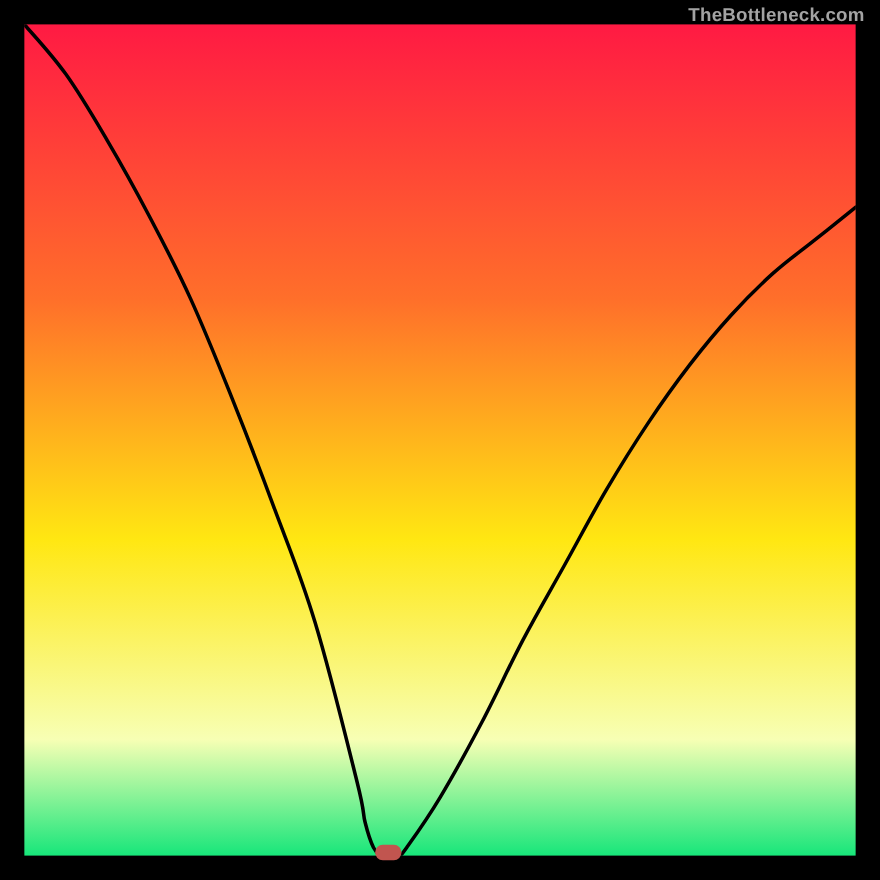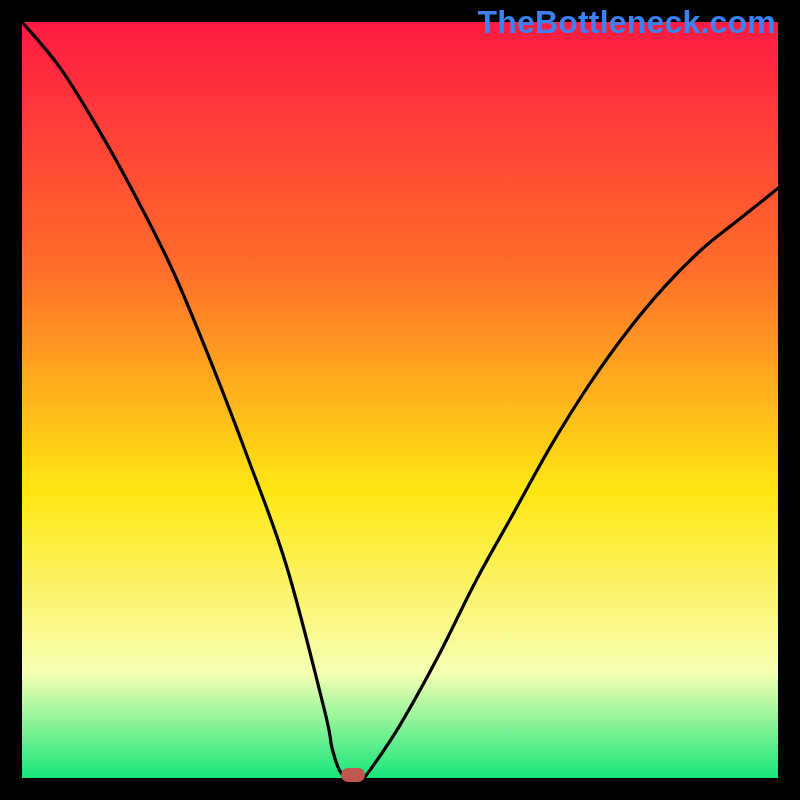--- a/index.html
+++ b/index.html
@@ -13,23 +13,23 @@
   }
   .outer {
     width: 800px;
     height: 800px;
     background: #000;
     position: relative;
   }
   .watermark {
     position: absolute;
     top: 4px;
-    right: 24px;
-    color: #3b82f6;
-    font-size: 32px;
+    right: 14px;
+    color: #a3a3a3;
+    font-size: 17px;
     font-weight: 600;
     letter-spacing: 0.2px;
     z-index: 5;
   }
   .plot-frame {
     position: absolute;
     left: 22px;
     top: 22px;
     width: 756px;
     height: 756px;

